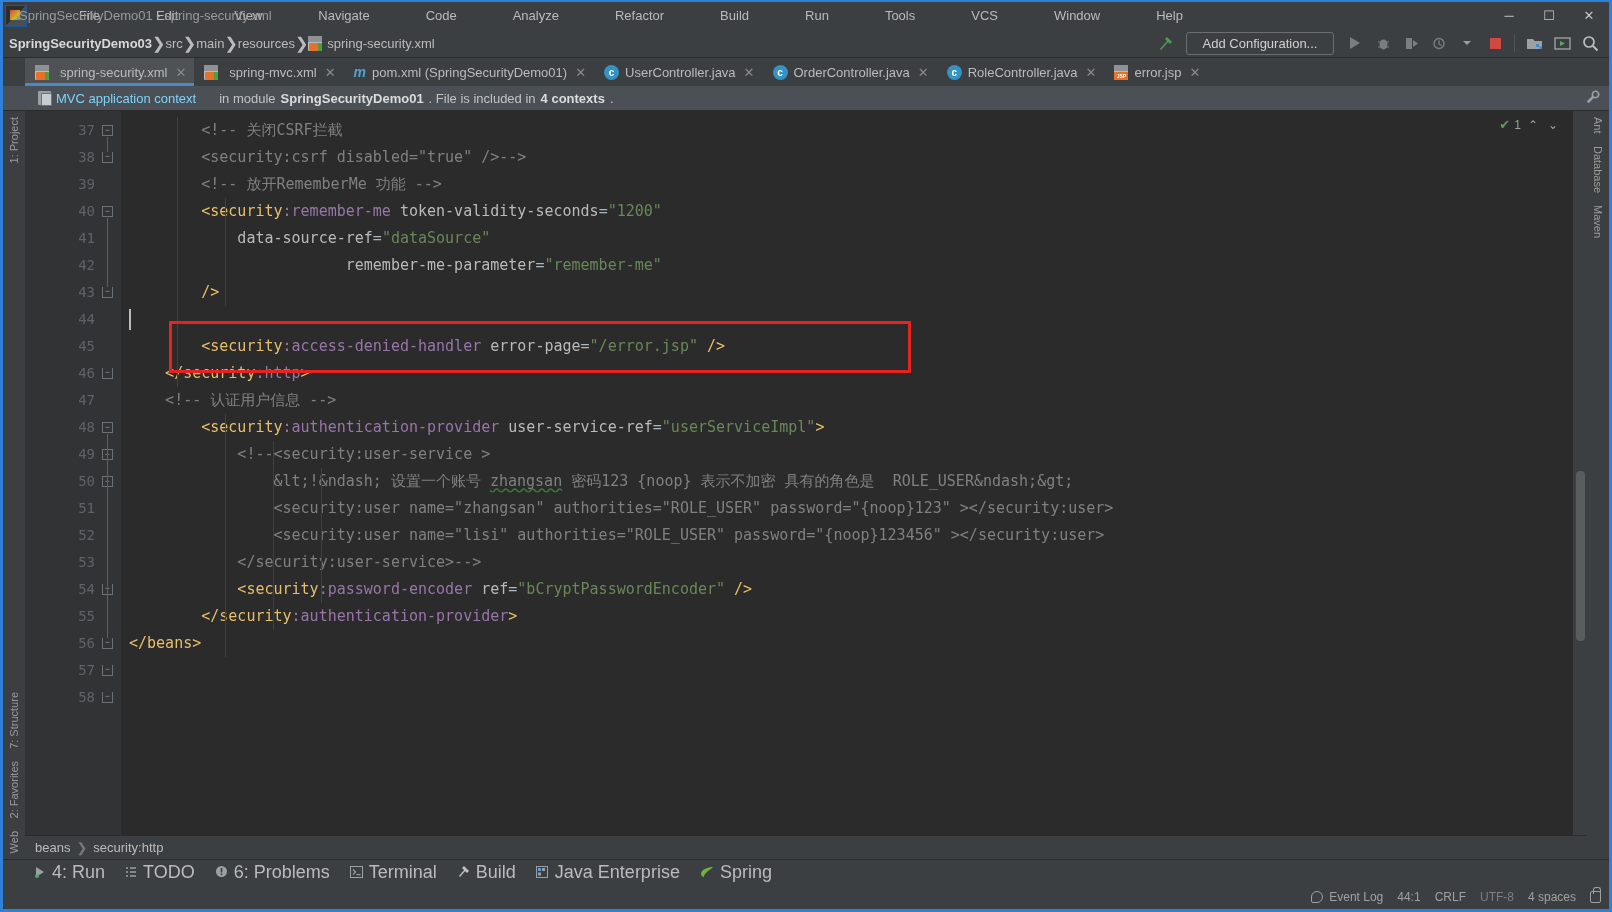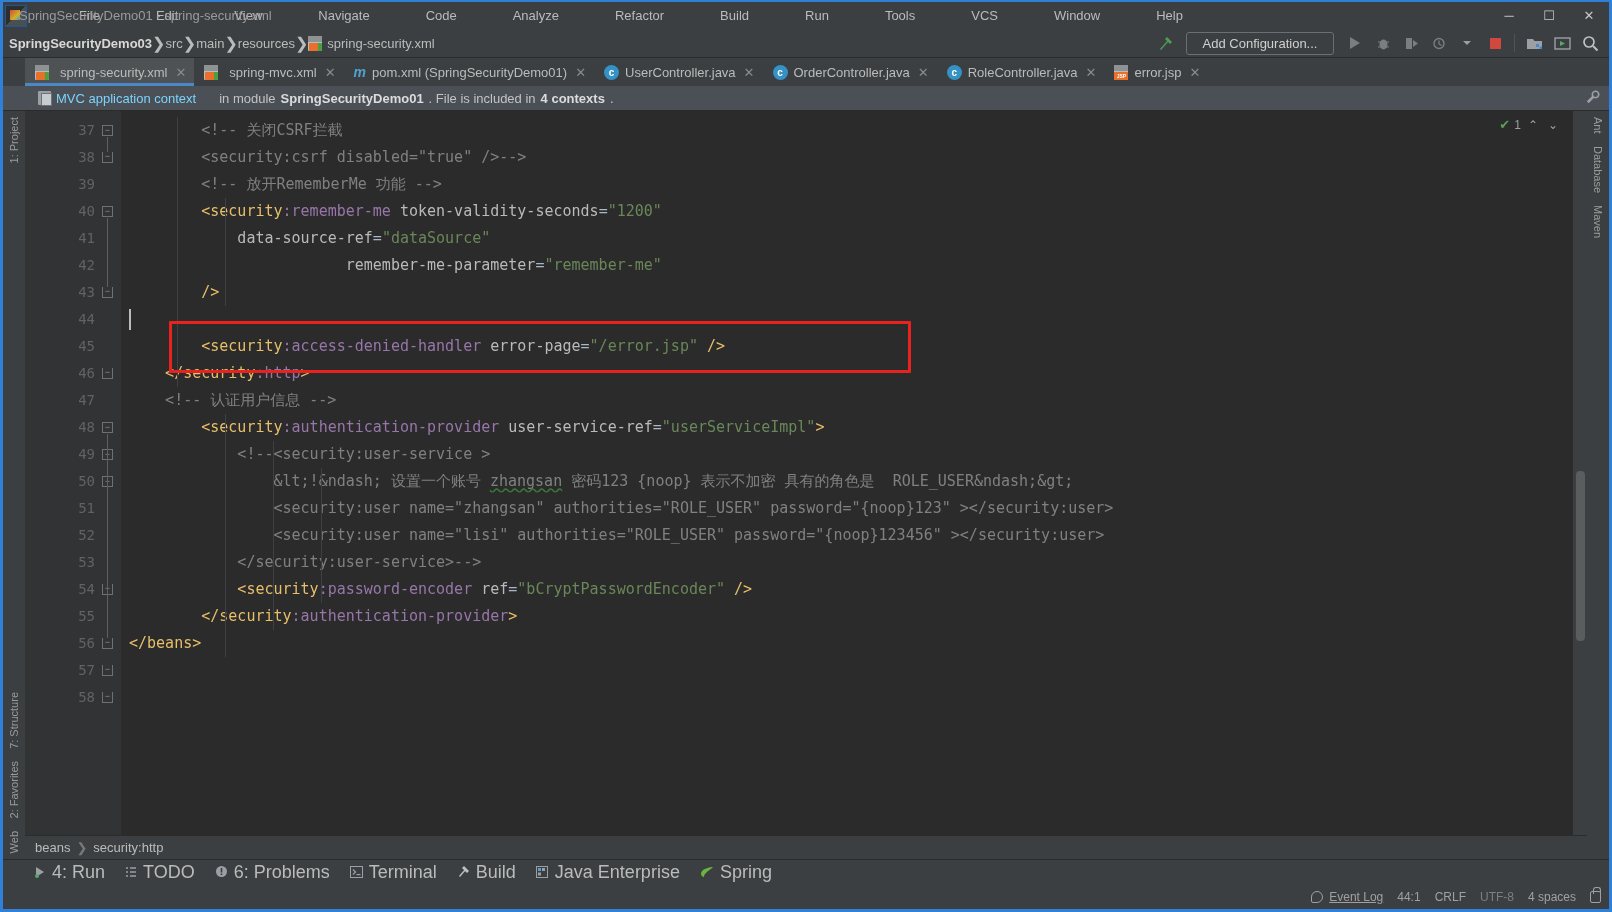--- a/index.html
+++ b/index.html
@@ -557,21 +557,21 @@
     <div class="twbtn">
       <span><svg width="14" height="12" viewBox="0 0 14 12">
             <path d="M13 1C9 1 1 3 1 8c0 2 2 3 3 3 0-4 5-6 9-10z" fill="#6db33f"></path>
           </svg></span>
       <span>Spring</span>
     </div>
   </div>
 
   <div id="statusbar">
     <div id="status-right">
-      <span style="display:flex;align-items:center;gap:6px;text-decoration:underline;">
+      <span style="display:flex;align-items:center;gap:6px;">
         <span class="evt-ico"></span>
         <span>Event Log</span>
       </span>
       <span>44:1</span>
       <span>CRLF</span>
       <span class="dim">UTF-8</span>
       <span>4 spaces</span>
       <span class="lock-ico"></span>
     </div>
   </div>

